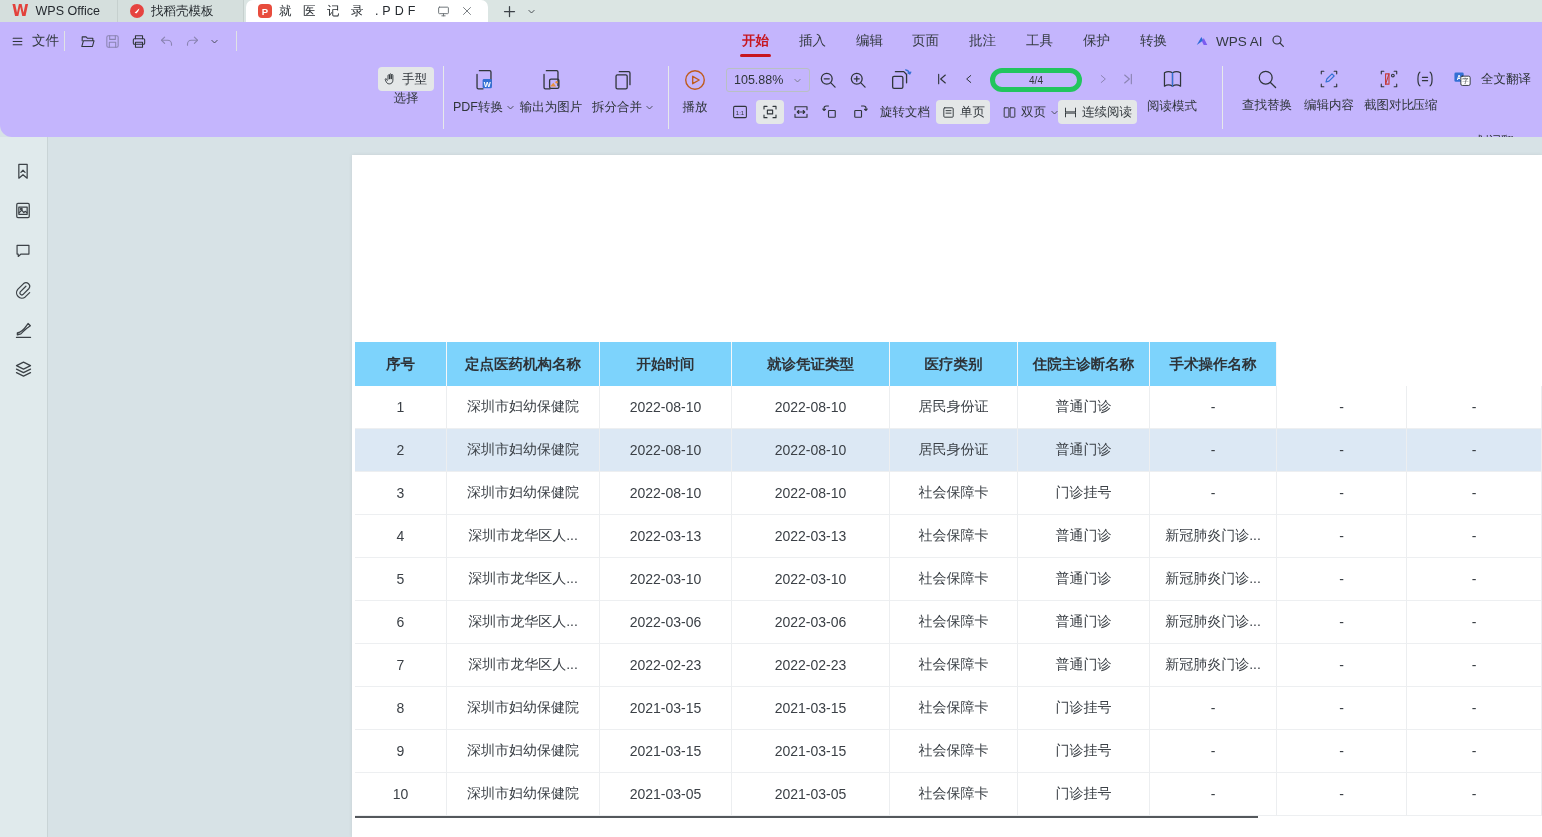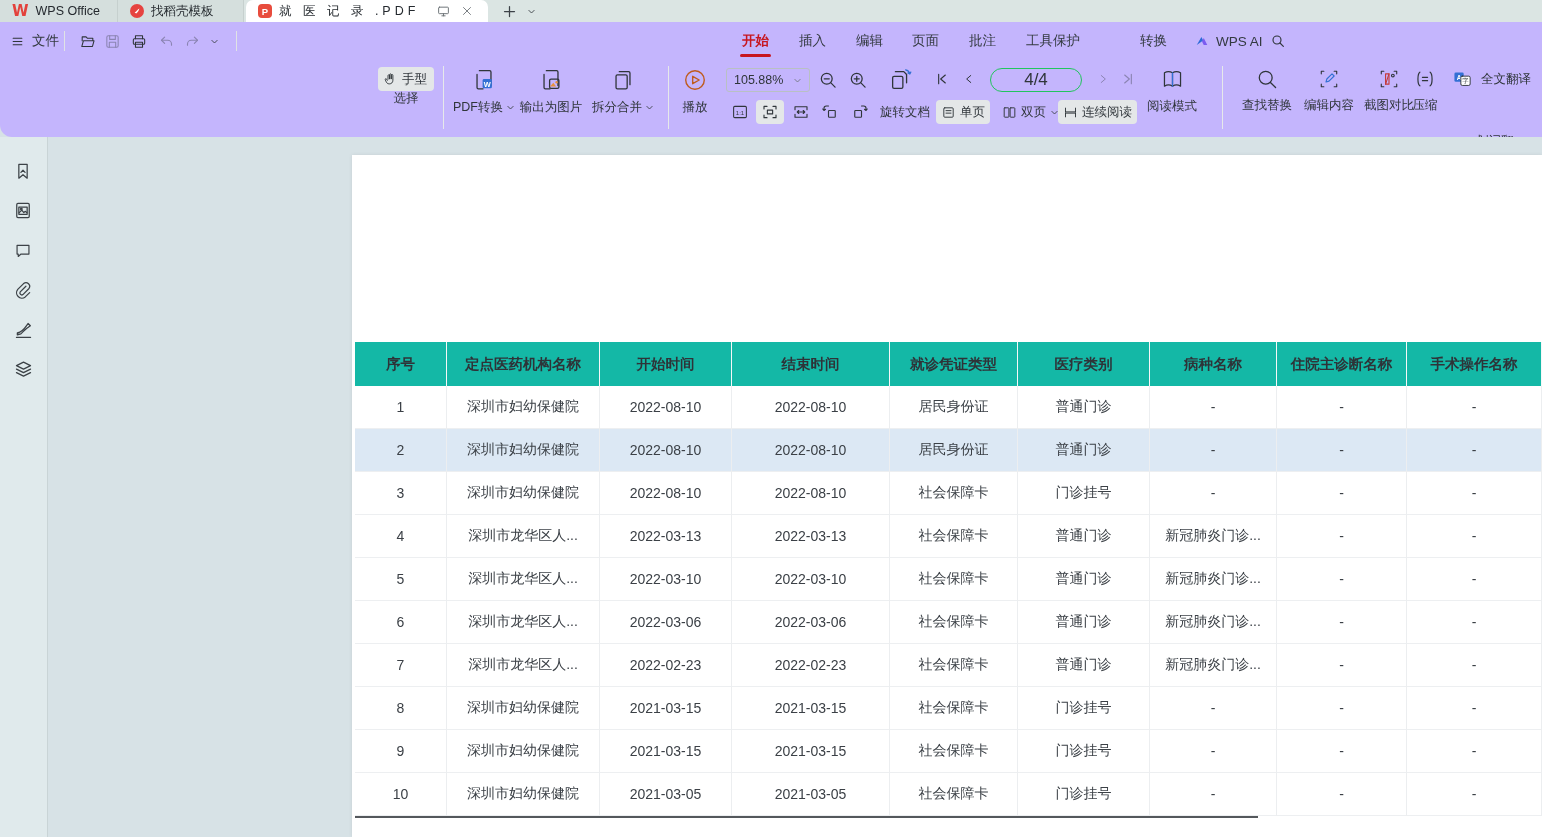--- a/index.html
+++ b/index.html
@@ -39,38 +39,38 @@
 
   
   #toolbar { position:absolute; left:0; top:38px; width:100%; height:77px; font-size:12.5px; color:#2f353a; }
   .abs { position:absolute; }
   .bigbtn { display:flex; flex-direction:column; align-items:center; gap:6px; }
   .rowbtn { display:flex; align-items:center; gap:4px; height:24px; padding:0 5px; border-radius:4px; }
   .pill { background:#e4e7e8; }
   .chev { width:9px; height:9px; }
   .zoombox { width:84px; height:24px; border:1px solid #b9c0c4; border-radius:3px;
     display:flex; align-items:center; justify-content:space-between; padding:0 7px; font-size:12.5px; }
-  .pagebox { width:92px; height:24px; border:1px solid #22c55e; border-radius:12px;
-    display:flex; align-items:center; justify-content:center; font-size:17px; }
+  .pagebox { width:92px; height:24px; border:5px solid #22c55e; border-radius:12px;
+    display:flex; align-items:center; justify-content:center; font-size:10px; }
   .tdiv { position:absolute; top:6px; bottom:8px; width:1px; background:#e6e9ea; }
 
   
   #content { position:absolute; left:0; top:137px; width:1542px; height:700px; background:#d7e2e6; }
   #sidebar { position:absolute; left:0; top:0; width:48px; height:100%; background:#e0eaec;
     border-right:1px solid #c9d4d6; }
   .sbicon { position:absolute; left:13px; color:#3c4247; }
 
   
   #page { position:absolute; left:352px; top:18px; width:1190px; height:682px; background:#ffffff;
     box-shadow:0 0 4px rgba(0,0,0,.08); }
 
   
   #rtable { position:absolute; left:3px; top:187px; width:1187px; font-size:14px; color:#3b4046; }
   .tr { display:grid; grid-template-columns:92px 153px 132px 158px 128px 132px 127px 130px 1fr; }
-  .th { height:44px; background:#14b8a6; font-weight:700; color:#2e3338;
+  .th { height:44px; background:#7dd3fc; font-weight:700; color:#2e3338;
     display:flex; align-items:center; justify-content:center; border-right:1px solid #f6f7f8;
     font-size:14.5px; }
   .td { height:43px; display:flex; align-items:center; justify-content:center;
     border-right:1px solid #eceef0; border-bottom:1px solid #edeff1;
     white-space:nowrap; overflow:hidden; }
   .tr.hl .td { background:#dce8f4; }
   #tbl-endline { position:absolute; left:3px; top:661px; width:903px; height:2px; background:#54585c; }
 </style>
 </head>
 <body>
@@ -175,21 +175,21 @@
       </div>
     <div class="mitem mtab" style="left:906px;">
         <span>页面</span>
       </div>
     <div class="mitem mtab" style="left:963px;">
         <span>批注</span>
       </div>
     <div class="mitem mtab" style="left:1020px;">
         <span>工具</span>
       </div>
-    <div class="mitem mtab" style="left:1047px;justify-content:flex-end;">
+    <div class="mitem mtab" style="left:1077px;justify-content:flex-end;">
         <span>保护</span>
       </div>
     <div class="mitem mtab" style="left:1134px;">
         <span>转换</span>
       </div>
 
     <div class="mitem" style="left:1194px;gap:6px;">
       <svg class="ic" width="16" height="14" viewBox="0 0 24 24">
         <path d="M3 19L11 5l3 6z" fill="#2e6bd8" stroke="none"></path>
         <path d="M12 13l3-6 6 12h-6z" fill="#7b5bf0" stroke="none"></path>
@@ -471,24 +471,22 @@
         </svg>
     </div>
   </div>
 
   <div id="page">
     <div id="rtable">
         <div class="tr">
           <div class="th">序号</div>
           <div class="th">定点医药机构名称</div>
           <div class="th">开始时间</div>
-          <div class="th">结束时间</div>
           <div class="th">就诊凭证类型</div>
           <div class="th">医疗类别</div>
-          <div class="th">病种名称</div>
           <div class="th">住院主诊断名称</div>
           <div class="th">手术操作名称</div>
         </div>
         <div class="tr">
           <div class="td">1</div>
           <div class="td">深圳市妇幼保健院</div>
           <div class="td">2022-08-10</div>
           <div class="td">2022-08-10</div>
           <div class="td">居民身份证</div>
           <div class="td">普通门诊</div>

